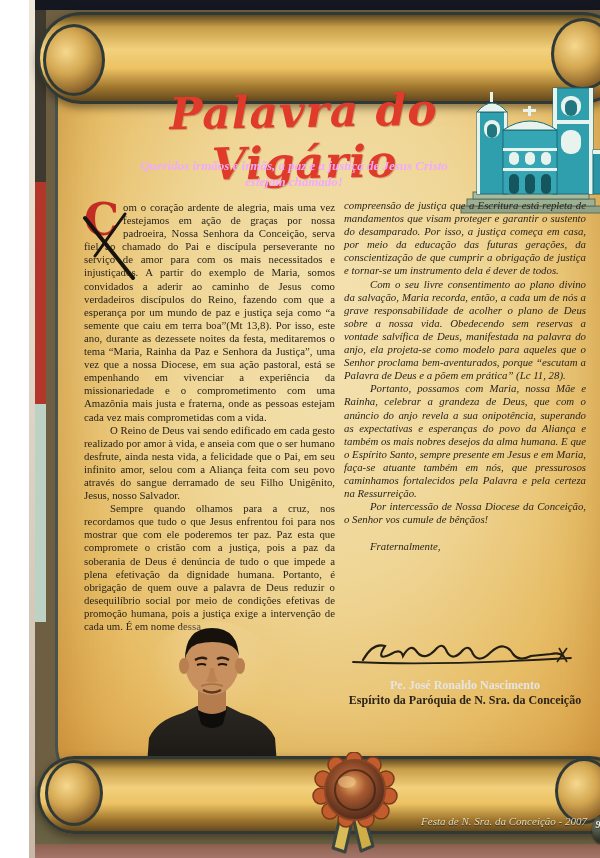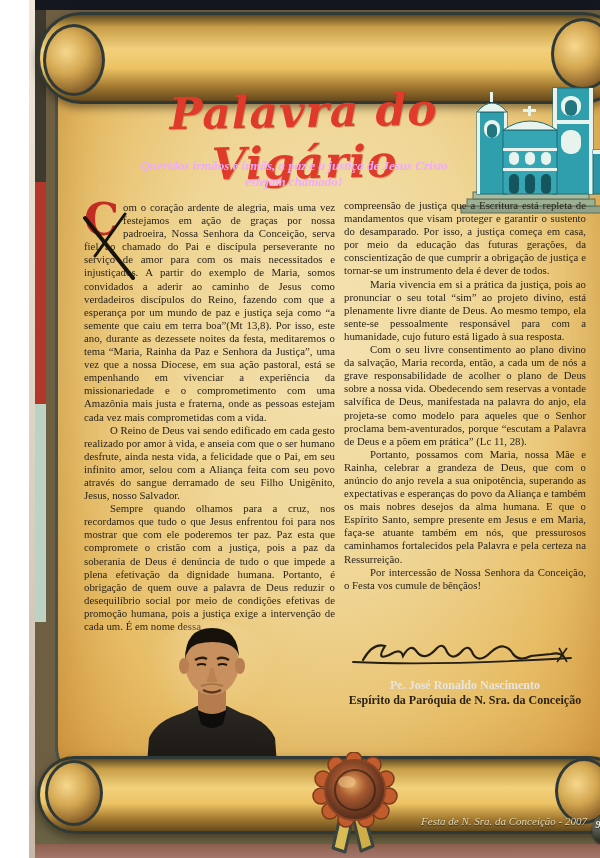--- a/index.html
+++ b/index.html
@@ -43,21 +43,21 @@
      font-weight:bold;font-style:italic;font-size:13px;line-height:16px;color:#f0abfc;}
 
   .church{position:absolute;left:428px;top:86px;width:166px;height:132px;}
 
   
   .col{position:absolute;font-size:10.8px;line-height:13.1px;color:#2a241c;
      text-align:justify;}
   .col p{margin:0;text-indent:26px;}
   .col p.first{text-indent:0;}
   .col-left{left:55px;top:201px;width:251px;}
-  .col-right{left:315px;top:199px;width:242px;}
+  .col-right{left:315px;top:199px;width:242px;font-style:italic;}
   .dropcap{float:left;font-size:44px;line-height:34px;padding:2px 4px 0 0;
      color:#c22c22;font-weight:bold;font-family:"DejaVu Serif",serif;}
   .closing{margin-top:14px !important;}
   .quill-mark{position:absolute;left:52px;top:212px;width:70px;height:80px;pointer-events:none;}
 
   
   .priest{position:absolute;left:102px;top:620px;width:162px;height:172px;}
 
   
   .sigblock{position:absolute;left:298px;top:636px;width:276px;text-align:center;}
@@ -149,24 +149,24 @@
     <p>Sempre quando olhamos para a cruz, nos recordamos que tudo o que Jesus enfrentou foi para nos mostrar que com ele poderemos ter paz. Paz esta que compromete o cristão com a justiça, pois a paz da soberania de Deus é denúncia de tudo o que impede a plena efetivação da dignidade humana. Portanto, é obrigação de quem ouve a palavra de Deus reduzir o desequilíbrio social por meio de condições efetivas de promoção humana, pois a justiça exige a intervenção de cada um. É em nome dessa</p>
   </div>
 
   <svg class="quill-mark" viewBox="0 0 70 80">
     <path d="M4,6 L52,66" stroke="#17130e" stroke-width="4" fill="none" stroke-linecap="round"></path>
     <path d="M44,2 L14,44" stroke="#17130e" stroke-width="3" fill="none" stroke-linecap="round"></path>
   </svg>
 
   <div class="col col-right">
     <p class="first">compreensão de justiça que a Escritura está repleta de mandamentos que visam proteger e garantir o sustento do desamparado. Por isso, a justiça começa em casa, por meio da educação das futuras gerações, da conscientização de que cumprir a obrigação de justiça e tornar-se um instrumento dela é dever de todos.</p>
-    <p>Maria vivencia em si a prática da justiça, pois ao pronunciar o seu total “sim” ao projeto divino, está plenamente livre diante de Deus. Ao mesmo tempo, ela sente-se pessoalmente responsável para com a humanidade, cujo futuro está ligado à sua resposta.</p>
     <p>Com o seu livre consentimento ao plano divino da salvação, Maria recorda, então, a cada um de nós a grave responsabilidade de acolher o plano de Deus sobre a nossa vida. Obedecendo sem reservas a vontade salvífica de Deus, manifestada na palavra do anjo, ela projeta-se como modelo para aqueles que o Senhor proclama bem-aventurados, porque “escutam a Palavra de Deus e a põem em prática” (Lc 11, 28).</p>
     <p>Portanto, possamos com Maria, nossa Mãe e Rainha, celebrar a grandeza de Deus, que com o anúncio do anjo revela a sua onipotência, superando as expectativas e esperanças do povo da Aliança e também os mais nobres desejos da alma humana. E que o Espírito Santo, sempre presente em Jesus e em Maria, faça-se atuante também em nós, que pressurosos caminhamos fortalecidos pela Palavra e pela certeza na Ressurreição.</p>
-    <p>Por intercessão de Nossa Senhora da Conceição, o Festa vos cumule de bênçãos!</p>
+    <p>Por intercessão de Nossa Diocese da Conceição, o Senhor vos cumule de bênçãos!</p>
+    <p class="closing">Fraternalmente,</p>
   </div>
 
   <svg class="priest" viewBox="0 0 162 172">
     <defs>
       <linearGradient id="shirtg" x1="0" y1="0" x2="0" y2="1">
         <stop offset="0" stop-color="#2b2722"></stop>
           <stop offset=".8" stop-color="#181512"></stop>
           <stop offset="1" stop-color="#26221c"></stop>
       </linearGradient>
       <radialGradient id="glow" cx="50%" cy="20%" r="80%">

